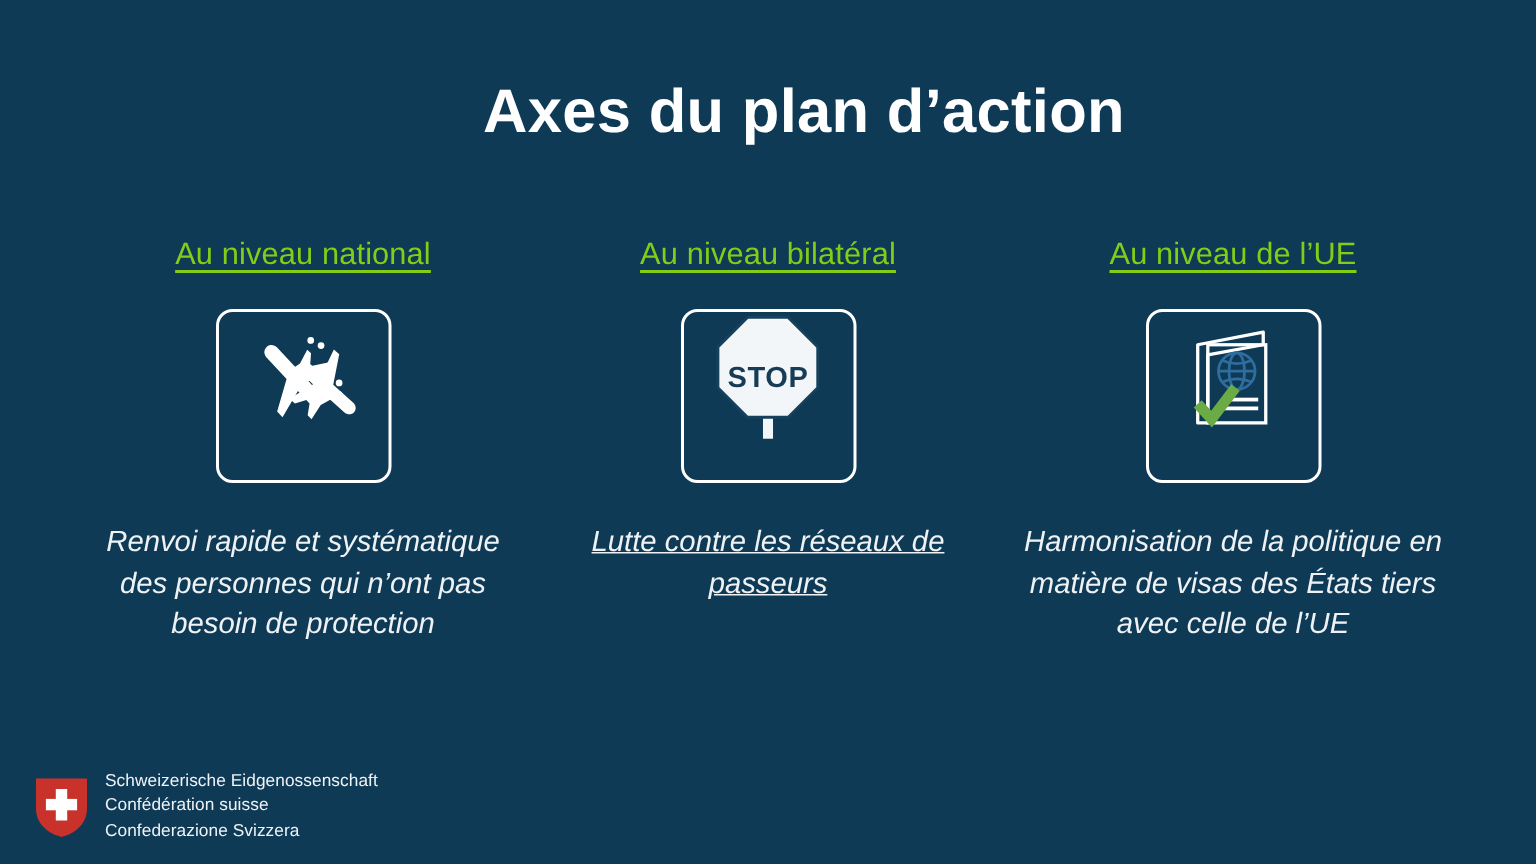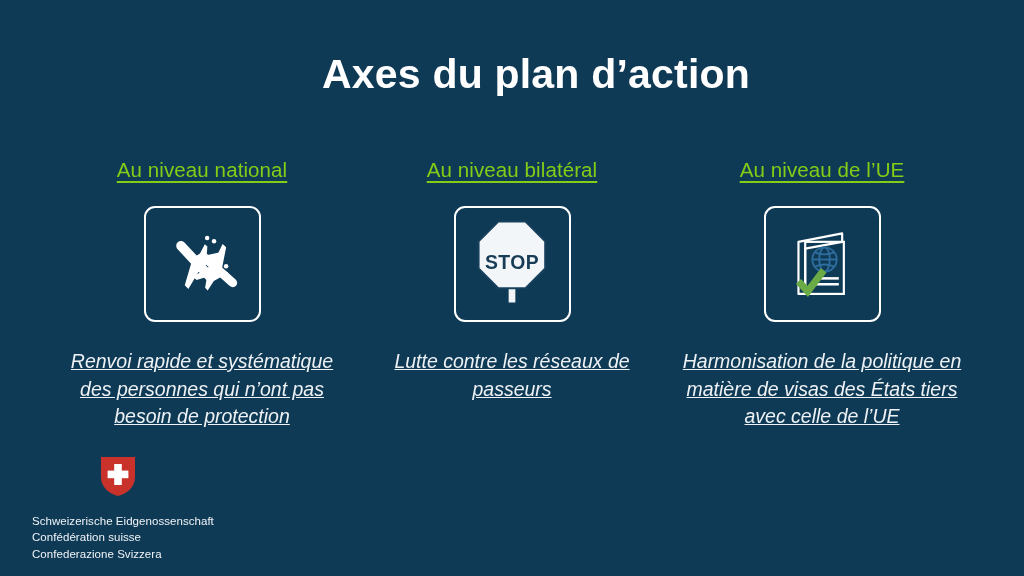--- a/index.html
+++ b/index.html
@@ -60,44 +60,43 @@
     margin-bottom: 0;
   }
   .icon-frame {
     margin-top: 24px;
     width: 117px;
     height: 116px;
     border: 2px solid #ffffff;
     border-radius: 11px;
     box-sizing: border-box;
     display: flex;
-    align-items: center;
+    align-items: flex-start;
     justify-content: center;
   }
   .caption {
     margin-top: 26px;
     color: #eef2f5;
     font-size: 19.5px;
     font-style: italic;
     line-height: 1.42;
     text-align: center;
     width: 300px;
   }
   .cap-narrow { width: 248px; text-decoration: underline; }
-  .cap-wide { width: 292px; text-decoration: underline; }
+  .cap-wide { width: 292px; }
 
   
   .footer {
     position: absolute;
     left: 22px;
     bottom: 14px;
     display: flex;
-    flex-direction: column;
+    flex-direction: row;
     align-items: center;
-    gap: 16px;
   }
   .swiss-shield {
     width: 38px;
     height: 42px;
     flex: 0 0 auto;
   }
   .footer-text {
     margin-left: 10px;
     color: #f0f3f6;
     font-size: 11.5px;

